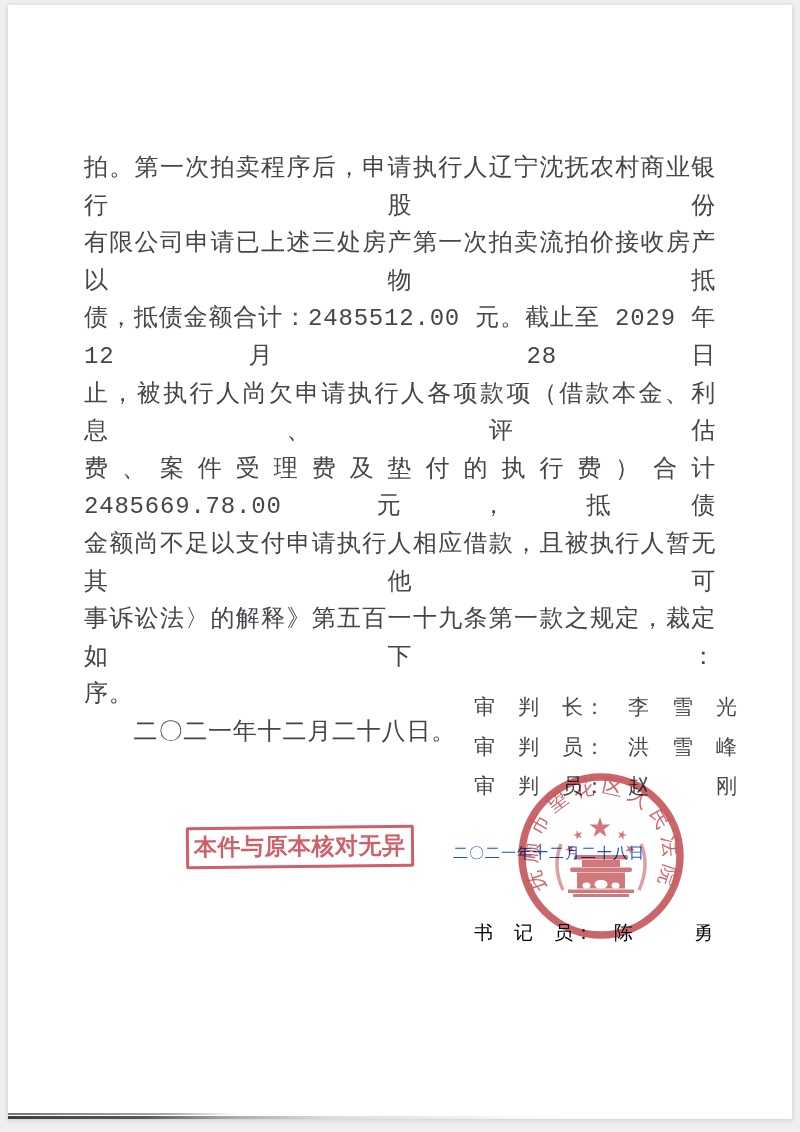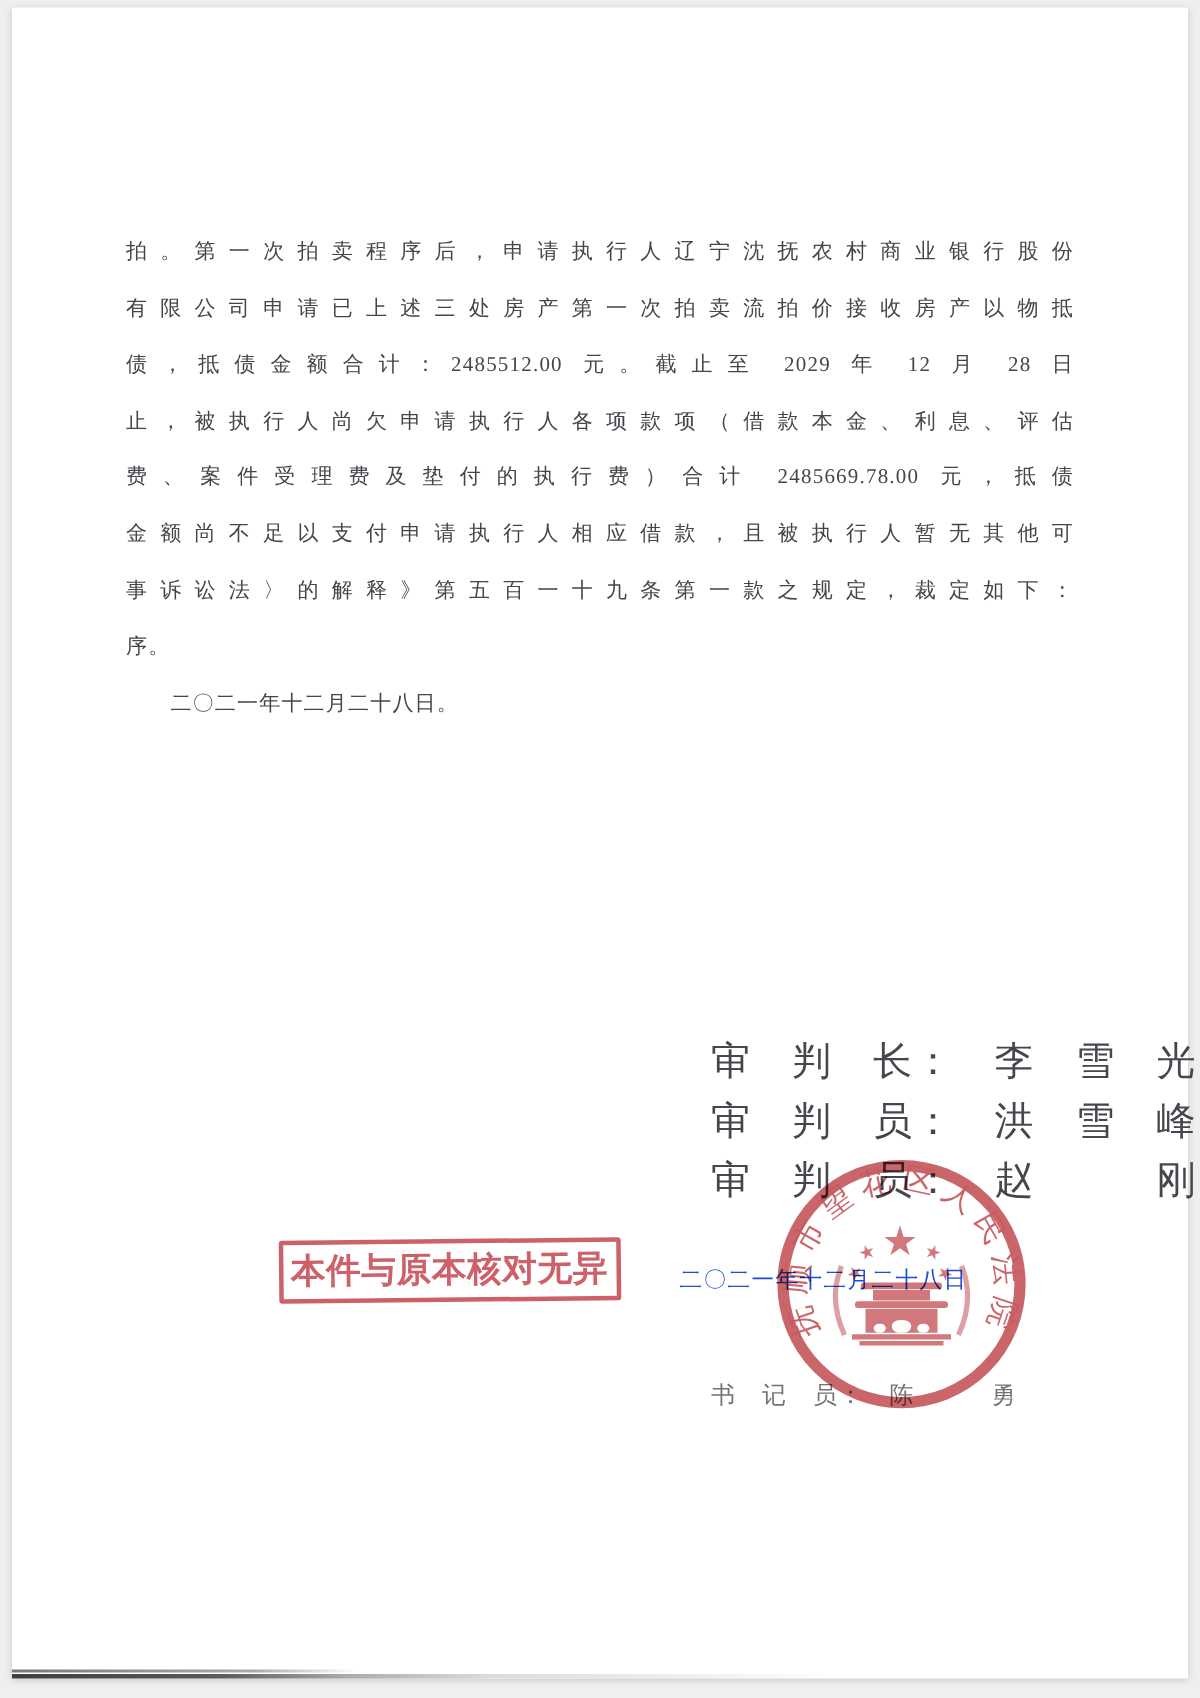--- a/index.html
+++ b/index.html
@@ -9,39 +9,40 @@
     font-family:"Liberation Serif","DejaVu Serif",serif;
   }
   .paper{
     position:absolute;left:8px;top:5px;width:784px;height:1114px;
     background:#ffffff;
     box-shadow:0 1px 5px rgba(0,0,0,.16);
   }
   
   .bodytext{
     position:absolute;left:84px;top:150px;width:632px;
-    font-size:14px;line-height:37.6px;letter-spacing:.8px;
+    font-size:24px;line-height:37.6px;letter-spacing:.8px;
     color:#44464b;
+    font-family:Liberation Mono, monospace;
   }
   .bline{white-space:nowrap;}
   .bline.j{white-space:normal;text-align:justify;text-align-last:justify;}
   .bline.tight{letter-spacing:0;}
   
   .sigblock{
     position:absolute;left:474px;top:688px;
-    font-size:26px;line-height:39.5px;letter-spacing:1px;
+    font-size:21px;line-height:39.5px;letter-spacing:1px;
     color:#45474c;white-space:nowrap;
   }
   .dateline{
     position:absolute;left:453px;top:844px;
     font-size:15px;letter-spacing:1px;color:#1d4ed8;white-space:nowrap;
   }
   .clerkline{
     position:absolute;left:474px;top:920px;
-    font-size:16px;letter-spacing:1px;color:#737373;white-space:nowrap;
+    font-size:19px;letter-spacing:1px;color:#000000;white-space:nowrap;
   }
   
   .verifstamp{
     position:absolute;left:186px;top:826px;
     border:3.5px solid #c9525c;border-radius:2px;
     padding:2px 5px 3px 5px;
     color:#c9525c;
     font-family:"Liberation Sans","DejaVu Sans",sans-serif;
     font-weight:700;font-size:23px;letter-spacing:.5px;white-space:nowrap;
     transform:rotate(-.6deg);

